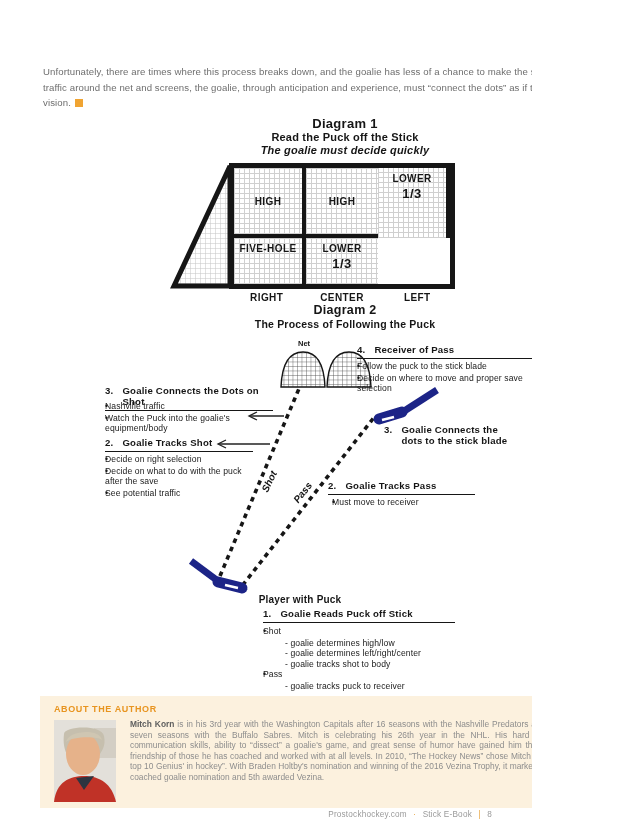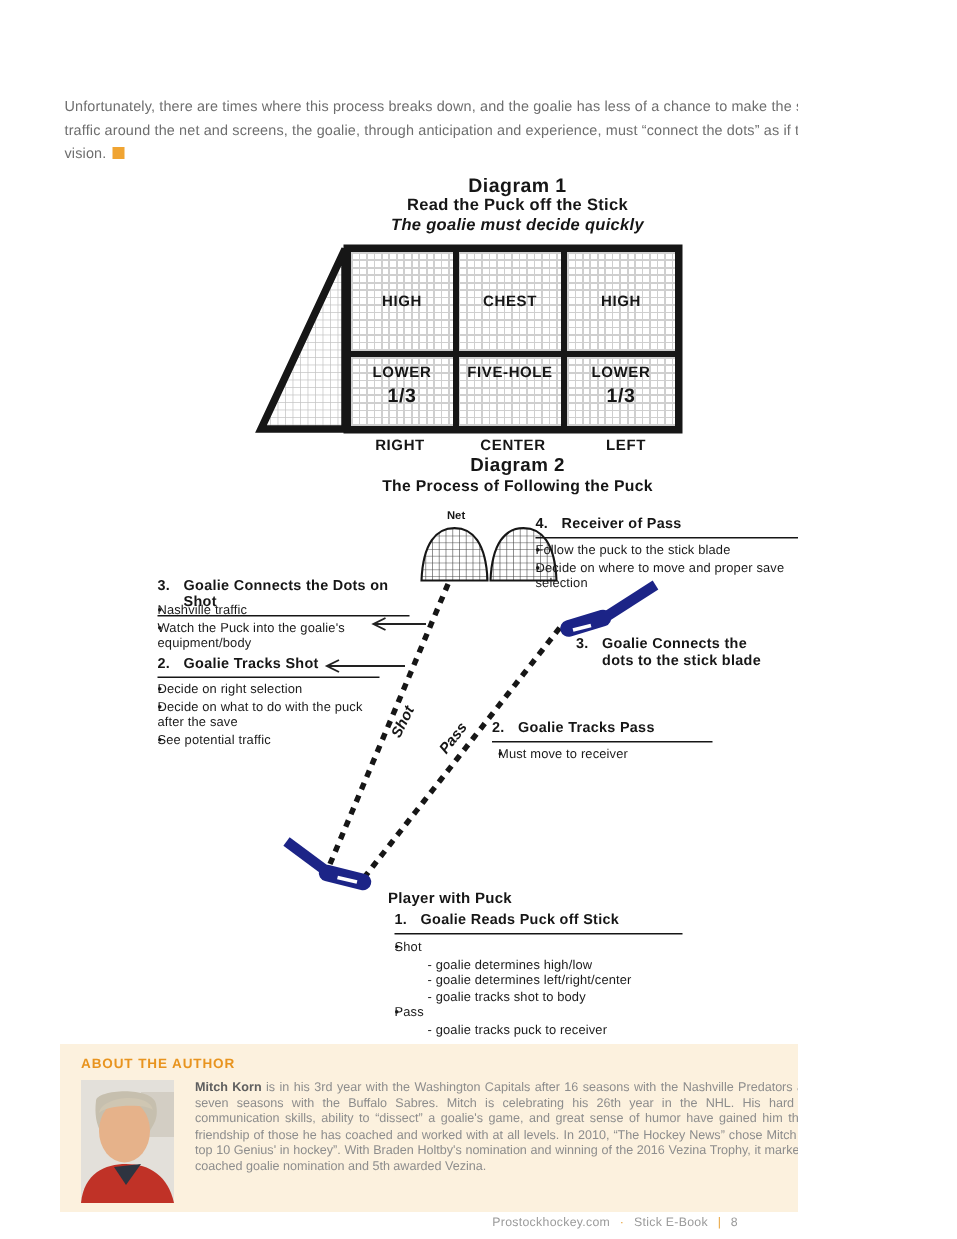--- a/index.html
+++ b/index.html
@@ -76,23 +76,20 @@
         <pattern id="tmesh" width="5" height="5" patternUnits="userSpaceOnUse">
           <path d="M5 0H0V5" fill="none" stroke="#c4c4c4" stroke-width="1"></path>
         </pattern>
       </defs>
       <polygon points="60,3 60,123 4,123" fill="url(#tmesh)" stroke="#161616" stroke-width="5" stroke-linejoin="miter"></polygon>
     </svg>
     <div class="d1grid">
       <div class="cell toprow mesh">
           <span>HIGH</span>
         </div>
-      <div class="cell toprow mesh">
-          <span>CHEST</span>
-        </div>
       <div class="cell toprow last mesh">
           <span>HIGH</span>
         </div>
       <div class="cell botrow mesh">
           <span>LOWER</span>
           <span class="frac">1/3</span>
         </div>
       <div class="cell botrow mesh">
           <span>FIVE-HOLE</span>
         </div>

